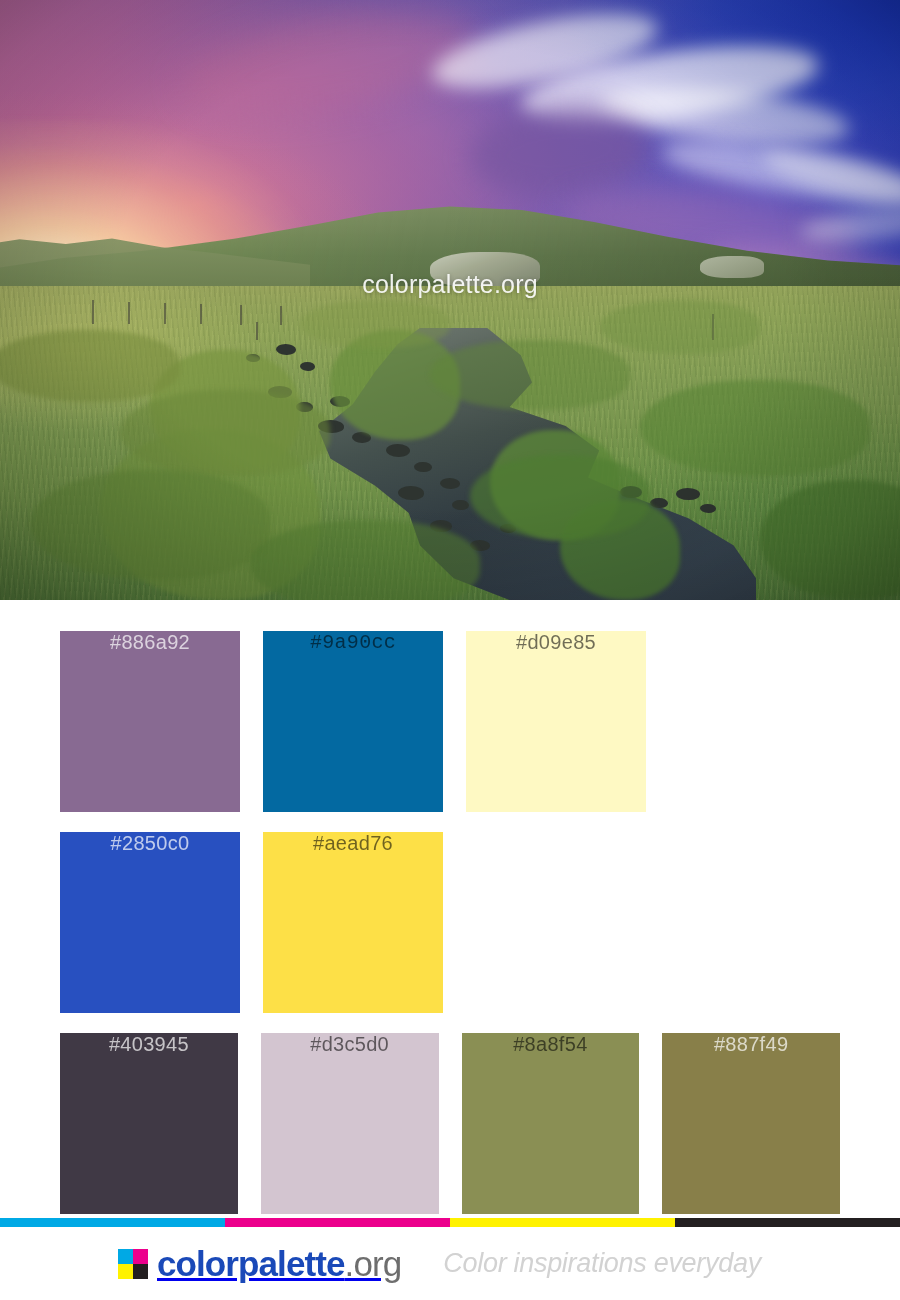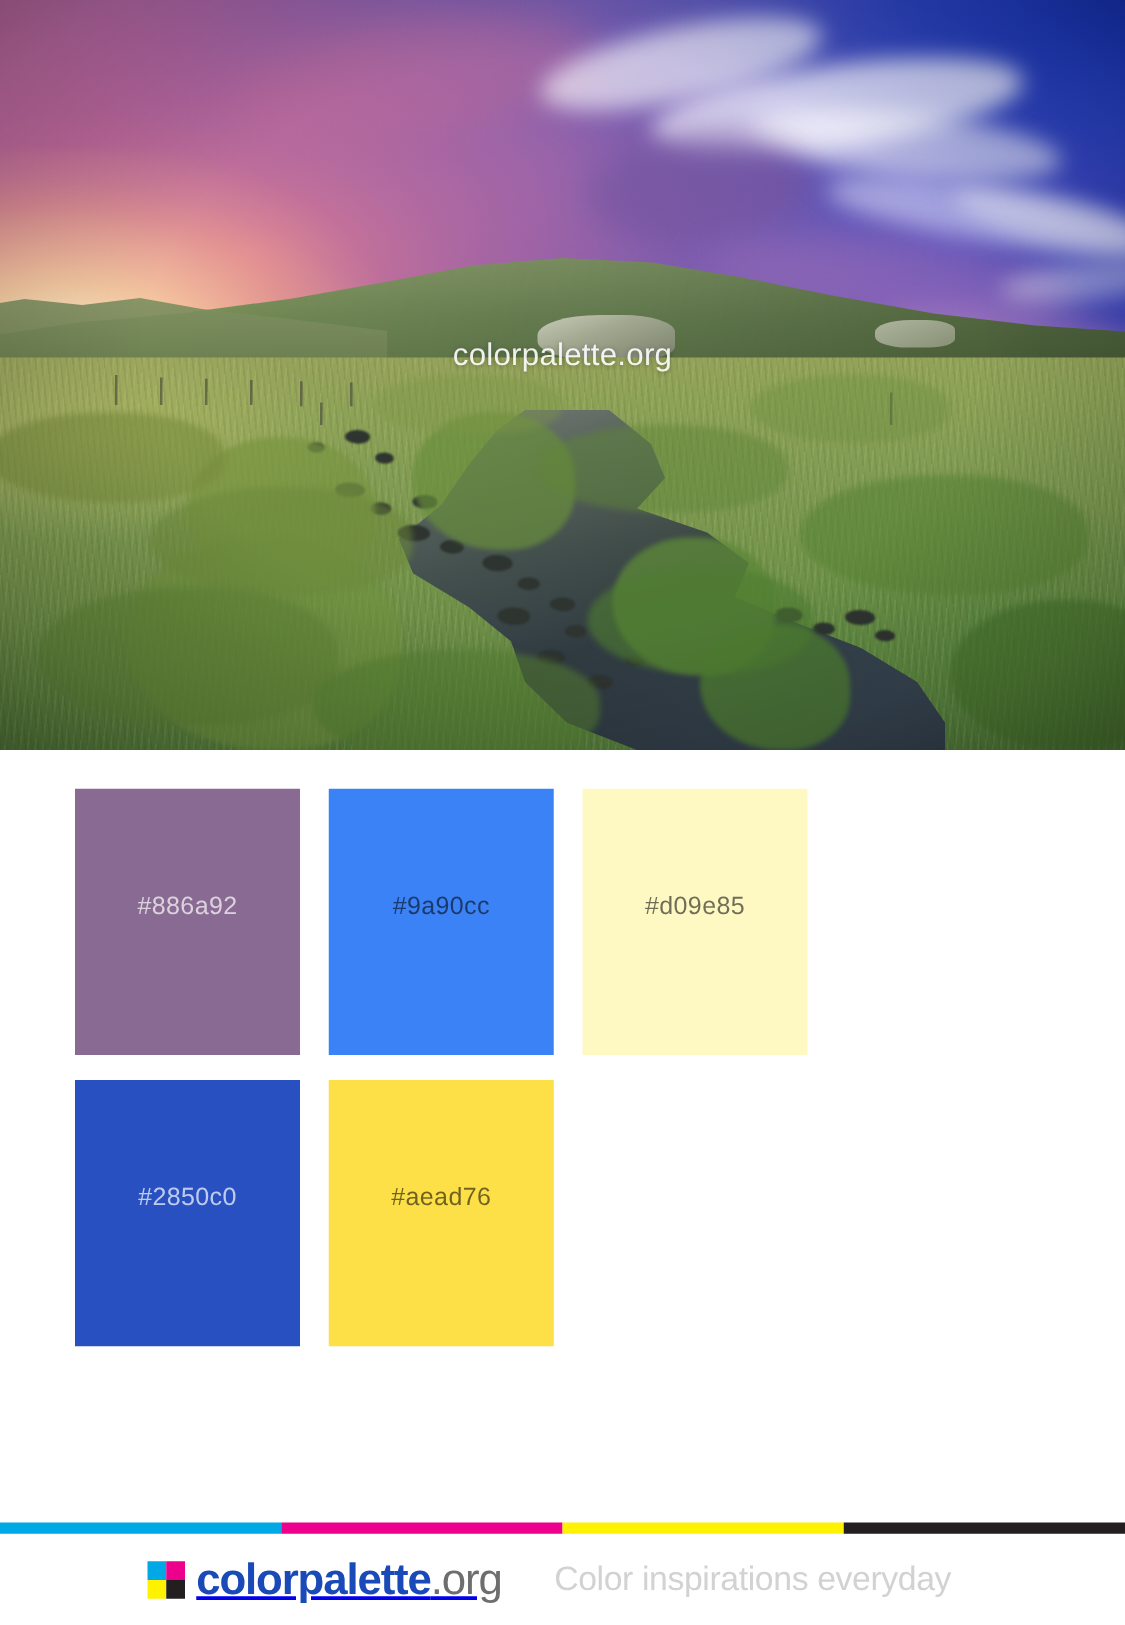--- a/index.html
+++ b/index.html
@@ -189,23 +189,23 @@
 
   
   .palette {
     position:absolute; left:0; top:600px;
     width:900px; height:618px;
     background:#fff;
     padding:31px 60px 0 60px;
   }
   .row { display:flex; gap:23px; margin-bottom:20px; }
   .swatch {
-    width:180px; height:213px;
+    width:180px; height:181px;
     position:relative;
-    display:flex; align-items:center; justify-content:center;
+    display:flex; align-items:flex-start; justify-content:center;
     padding-bottom:25px;
   }
   .swatch .hex {
     font-size:20px; letter-spacing:0.3px; white-space:nowrap;
   }
   .hex.light { color:rgba(255,255,255,0.70); }
   .hex.dark  { color:rgba(0,0,0,0.56); }
 
   
   .footer { position:absolute; left:0; top:1218px; width:900px; height:82px; background:#fff; }
@@ -223,21 +223,21 @@
   }
   .logo-mark i { display:block; }
   .logo-text {
     font-size:35px; font-weight:bold; letter-spacing:-0.9px;
     line-height:1;
   }
   .logo-text .brand { color:#1a49b8; }
   .logo-text .tld   { color:#6e6e6e; font-weight:normal; }
   .tagline {
     margin-left:42px;
-    font-size:27px; 
+    font-size:27px; font-style:italic;
     color:#d2d2d2; letter-spacing:-0.3px;
   }
 </style>
 </head>
 <body>
 
 <div class="page">
 
   <div class="hero">
     <div class="sky"></div>
@@ -317,33 +317,47 @@
 
     <div class="hero-vignette"></div>
     <div class="watermark">colorpalette.org</div>
   </div>
 
   <div class="palette">
     <div class="row">
       <div class="swatch" style="background-color: rgb(136, 106, 146);">
         <span class="hex light">#886a92</span>
       </div>
-      <div class="swatch" style="background-color: #3b82f6;">
+      <div class="swatch" style="background-color: #0369a1; font-family: Liberation Mono, monospace;">
         <span class="hex dark">#9a90cc</span>
       </div>
       <div class="swatch" style="background-color: #fef9c3;">
         <span class="hex dark">#d09e85</span>
       </div>
     </div>
     <div class="row">
       <div class="swatch" style="background-color: rgb(40, 80, 192);">
         <span class="hex light">#2850c0</span>
       </div>
       <div class="swatch" style="background-color: #fde047;">
         <span class="hex dark">#aead76</span>
+      </div>
+    </div>
+    <div class="row">
+      <div class="swatch" style="background-color: rgb(64, 57, 69);">
+        <span class="hex light">#403945</span>
+      </div>
+      <div class="swatch" style="background-color: rgb(211, 197, 208);">
+        <span class="hex dark">#d3c5d0</span>
+      </div>
+      <div class="swatch" style="background-color: rgb(138, 143, 84);">
+        <span class="hex dark">#8a8f54</span>
+      </div>
+      <div class="swatch" style="background-color: rgb(136, 127, 73);">
+        <span class="hex light">#887f49</span>
       </div>
     </div>
   </div>
 
   <div class="footer">
     <div class="cmyk-bar">
       <span style="background-color: rgb(0, 169, 229);"></span>
       <span style="background-color: rgb(236, 0, 140);"></span>
       <span style="background-color: rgb(255, 242, 0);"></span>
       <span style="background-color: rgb(35, 31, 32);"></span>

